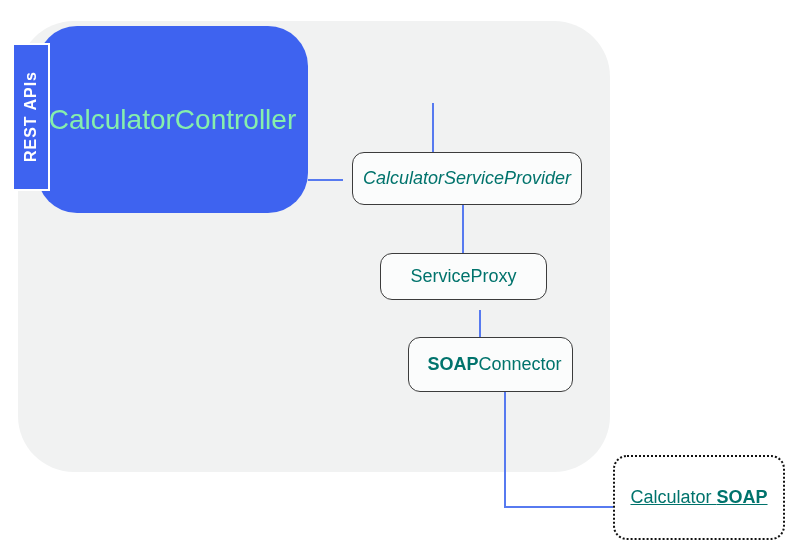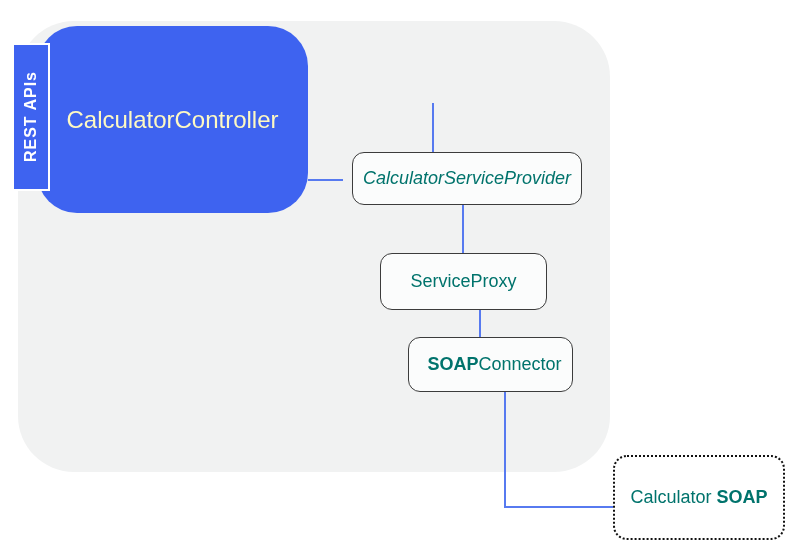--- a/index.html
+++ b/index.html
@@ -22,22 +22,22 @@
     position: absolute;
     background: #577AF0;
   }
   .controller {
     position: absolute;
     left: 37px; top: 26px;
     width: 271px; height: 187px;
     background: #3E63F0;
     border-radius: 40px;
     display: flex; align-items: center; justify-content: center;
-    color: #fef9c3;
-    font-size: 24px;
+    color: #86efac;
+    font-size: 28px;
   }
   .rest-label {
     position: absolute;
     left: 12px; top: 43px;
     width: 38px; height: 148px;
     background: #3E63F0;
     border: 2px solid #ffffff;
     box-sizing: border-box;
     display: flex; align-items: center; justify-content: center;
   }
@@ -57,35 +57,36 @@
     border-radius: 12px;
     box-sizing: border-box;
     display: flex; align-items: center; justify-content: center;
     color: #00736C;
     font-size: 18px;
     text-align: center;
   }
   .node .bold { font-weight: bold; }
   .node-data-source      { left: 330px; top: 51px;  width: 242px; height: 52px; }
   .node-service-provider { left: 352px; top: 152px; width: 230px; height: 53px; font-style: italic; }
-  .node-service-proxy    { left: 380px; top: 253px; width: 167px; height: 57px; }
+  .node-service-proxy    { left: 380px; top: 253px; width: 167px; height: 47px; }
   .node-soap-connector   { left: 408px; top: 337px; width: 165px; height: 55px; padding-left: 8px; }
   .node-soap-web-service {
     position: absolute;
     left: 613px; top: 455px;
     width: 172px; height: 85px;
     background: #ffffff;
     border: 2px dotted #111111;
     border-radius: 14px;
     box-sizing: border-box;
     display: flex; align-items: center; justify-content: center;
     color: #00736C;
     font-size: 18px;
     line-height: 1.35;
     text-align: center;
+    text-decoration: underline;
   }
   .node-soap-web-service .bold { font-weight: bold; }
 </style>
 </head>
 <body>
 
 <div class="canvas">
 
   <div class="container-bg"></div>
 

